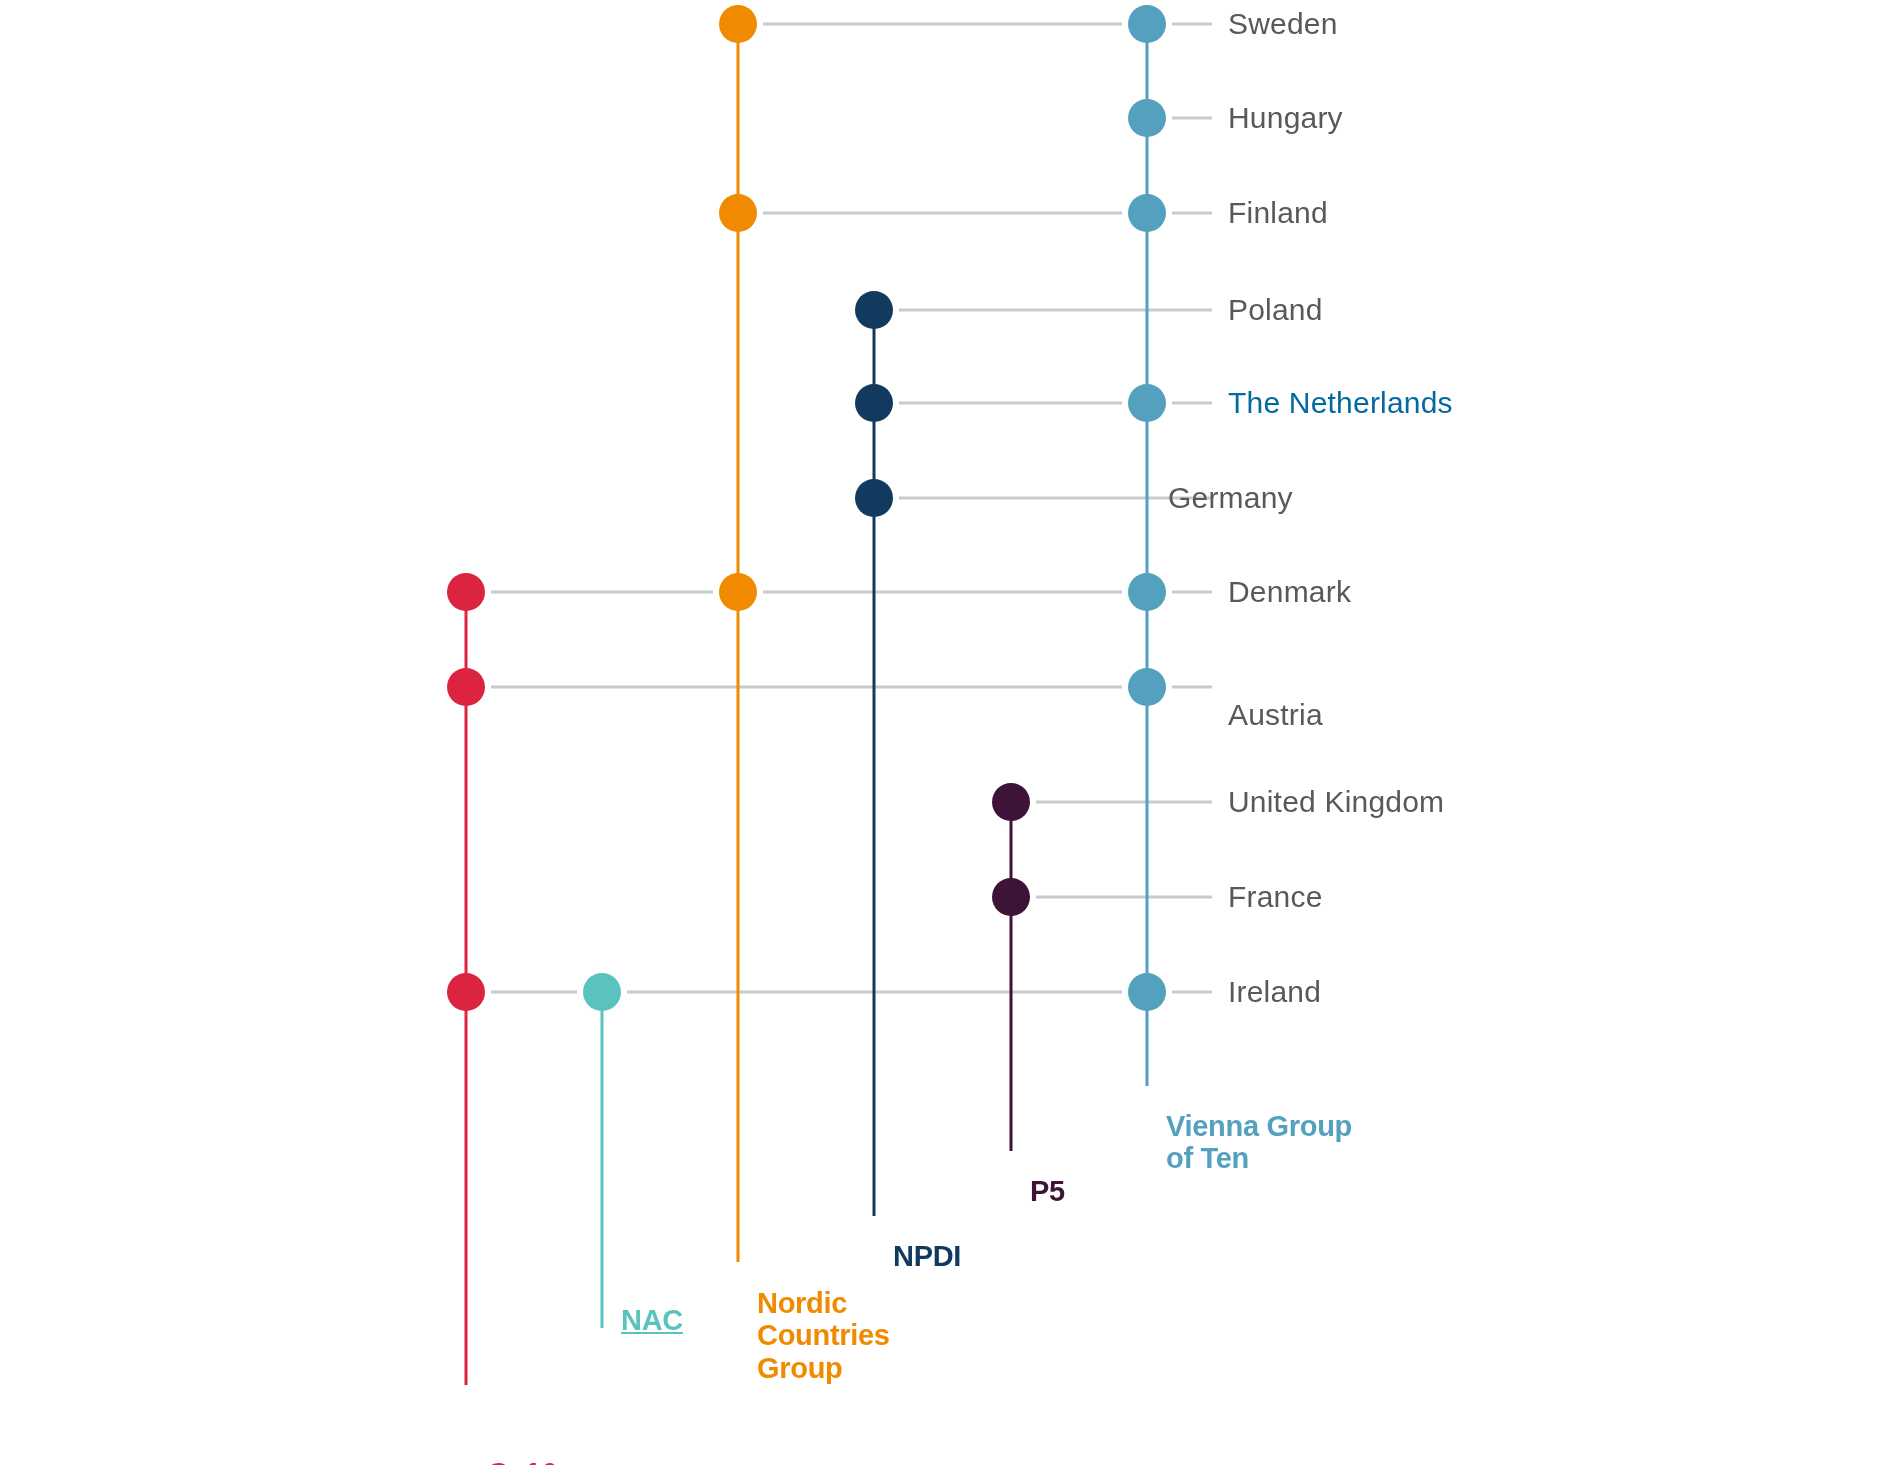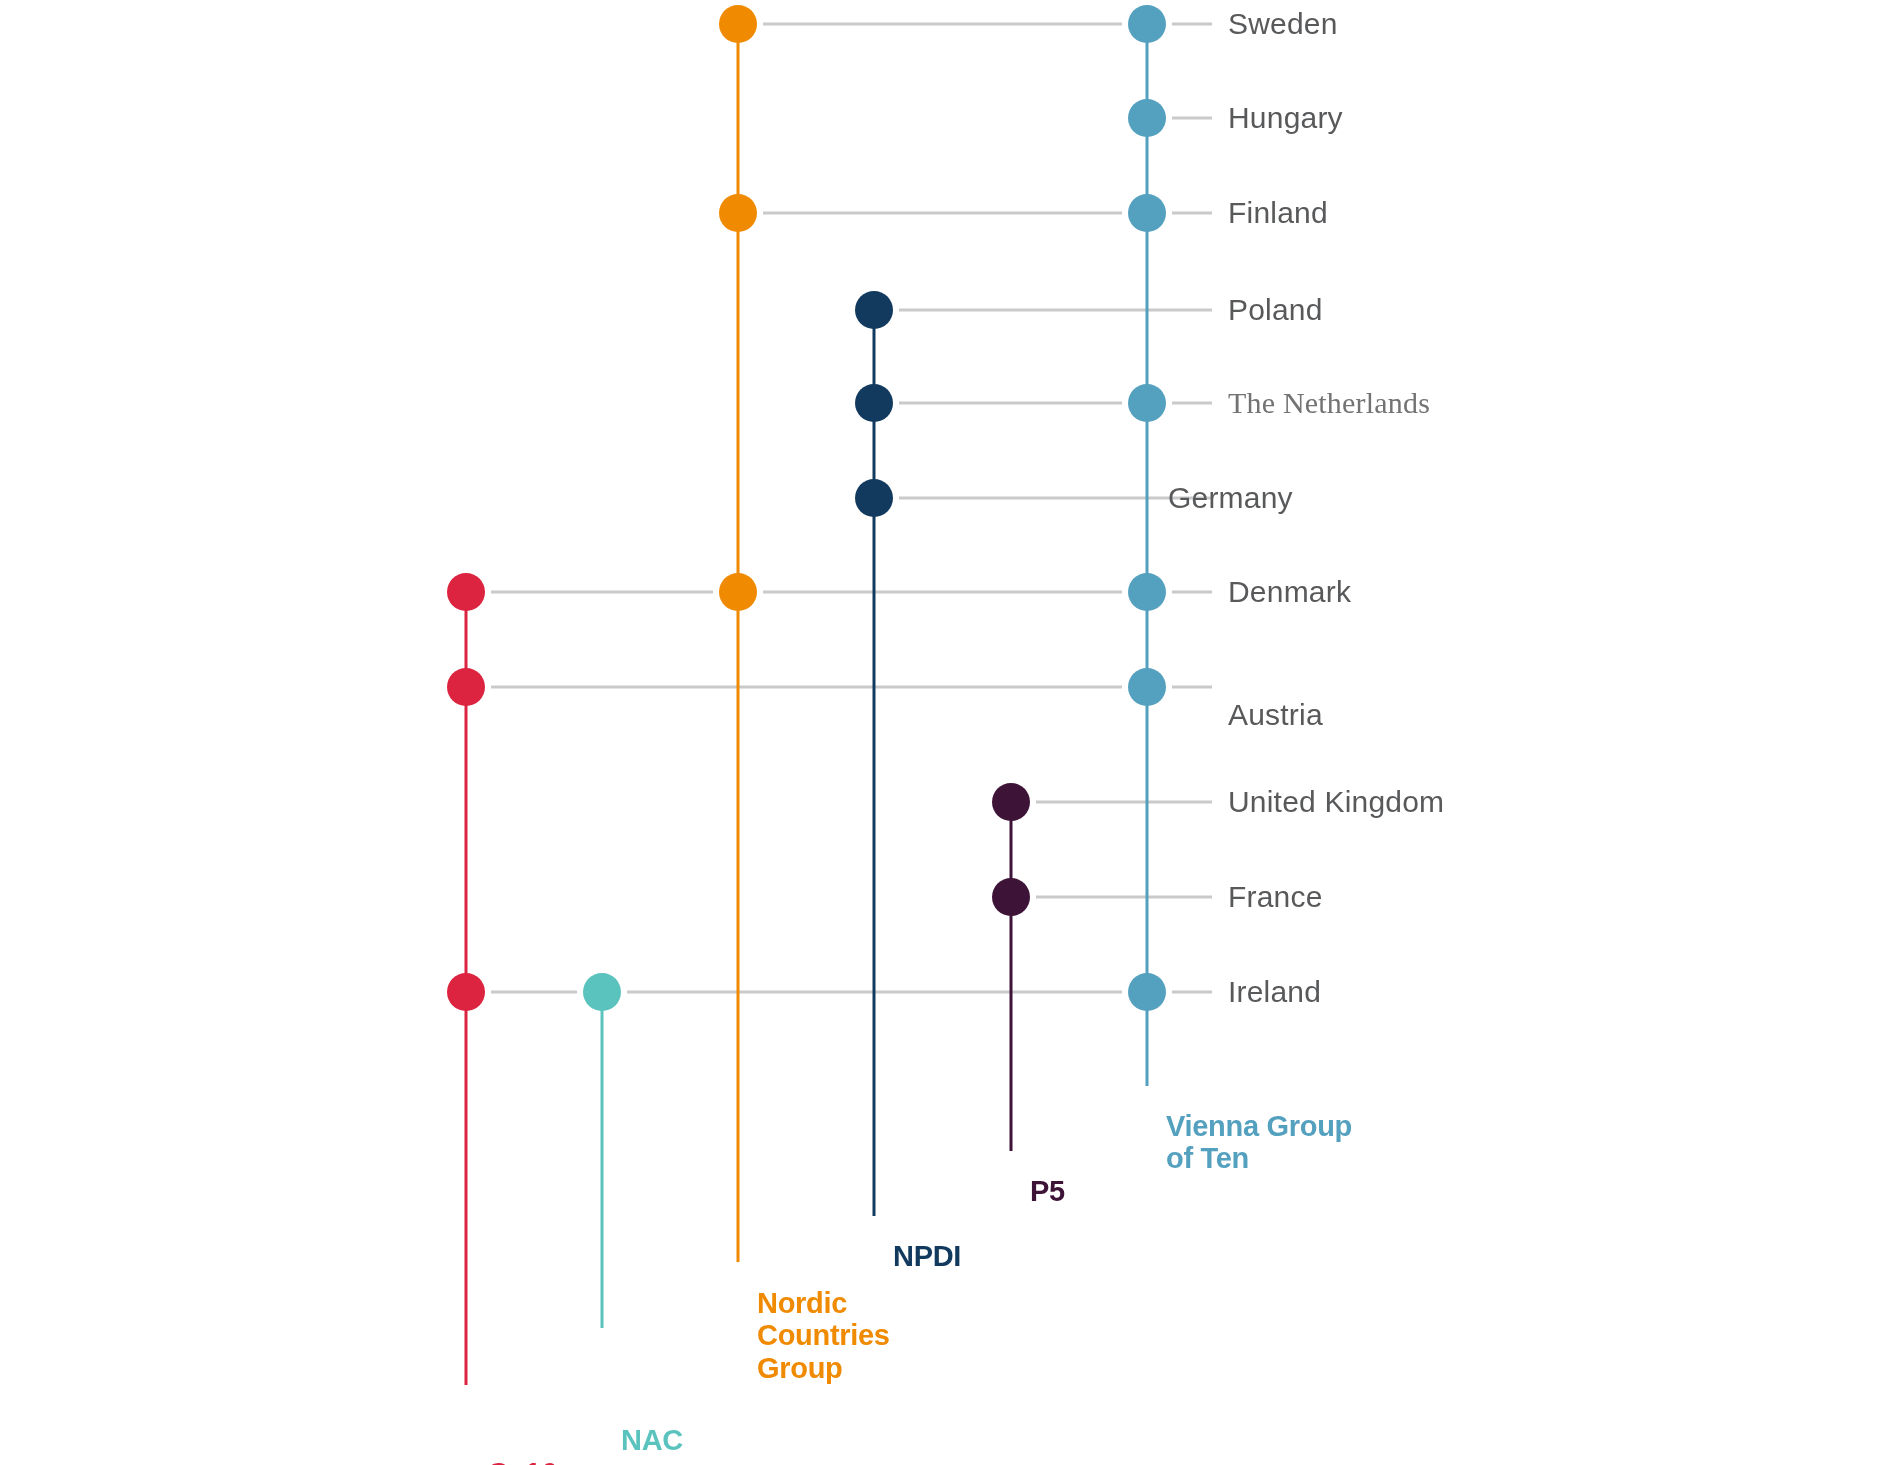--- a/index.html
+++ b/index.html
@@ -99,31 +99,31 @@
         <circle cx="466" cy="992" r="19" fill="#DC2340"></circle>
         <circle cx="602" cy="992" r="19" fill="#5BC3BE"></circle>
         <circle cx="1147" cy="992" r="19" fill="#53A0BF"></circle>
       </g>
   </svg>
   <div id="country-label-layer">
       <div class="country-label" style="left: 1228px; top: 24px; color: rgb(88, 89, 91);">Sweden</div>
       <div class="country-label" style="left: 1228px; top: 118px; color: rgb(88, 89, 91);">Hungary</div>
       <div class="country-label" style="left: 1228px; top: 213px; color: rgb(88, 89, 91);">Finland</div>
       <div class="country-label" style="left: 1228px; top: 310px; color: rgb(88, 89, 91);">Poland</div>
-      <div class="country-label" style="left: 1228px; top: 403px; color: #737373; font-family: Liberation Serif, serif;">The Netherlands</div>
+      <div class="country-label" style="left: 1228px; top: 403px; color: #0369a1;">The Netherlands</div>
       <div class="country-label" style="left: 1168px; top: 498px; color: rgb(88, 89, 91);">Germany</div>
       <div class="country-label" style="left: 1228px; top: 592px; color: rgb(88, 89, 91);">Denmark</div>
       <div class="country-label" style="left: 1228px; top: 687px; color: rgb(88, 89, 91); margin-top: 28px;">Austria</div>
       <div class="country-label" style="left: 1228px; top: 802px; color: rgb(88, 89, 91);">United Kingdom</div>
       <div class="country-label" style="left: 1228px; top: 897px; color: rgb(88, 89, 91);">France</div>
       <div class="country-label" style="left: 1228px; top: 992px; color: rgb(88, 89, 91);">Ireland</div>
     </div>
   <div id="group-label-layer">
       <div class="group-label" style="left: 487px; top: 1412px; color: rgb(220, 35, 64); margin-top: 45px;">G–16</div>
-      <div class="group-label" style="left: 621px; top: 1424px; color: rgb(91, 195, 190);">NAC</div>
+      <div class="group-label" style="left: 621px; top: 1304px; color: rgb(91, 195, 190); text-decoration: underline;">NAC</div>
       <div class="group-label" style="left: 757px; top: 1287px; color: rgb(240, 138, 0);">Nordic
 Countries
 Group</div>
       <div class="group-label" style="left: 893px; top: 1240px; color: rgb(18, 58, 94);">NPDI</div>
       <div class="group-label" style="left: 1030px; top: 1175px; color: rgb(62, 19, 56);">P5</div>
       <div class="group-label" style="left: 1166px; top: 1110px; color: rgb(83, 160, 191);">Vienna Group
 of Ten</div>
     </div>
 </div>
 

